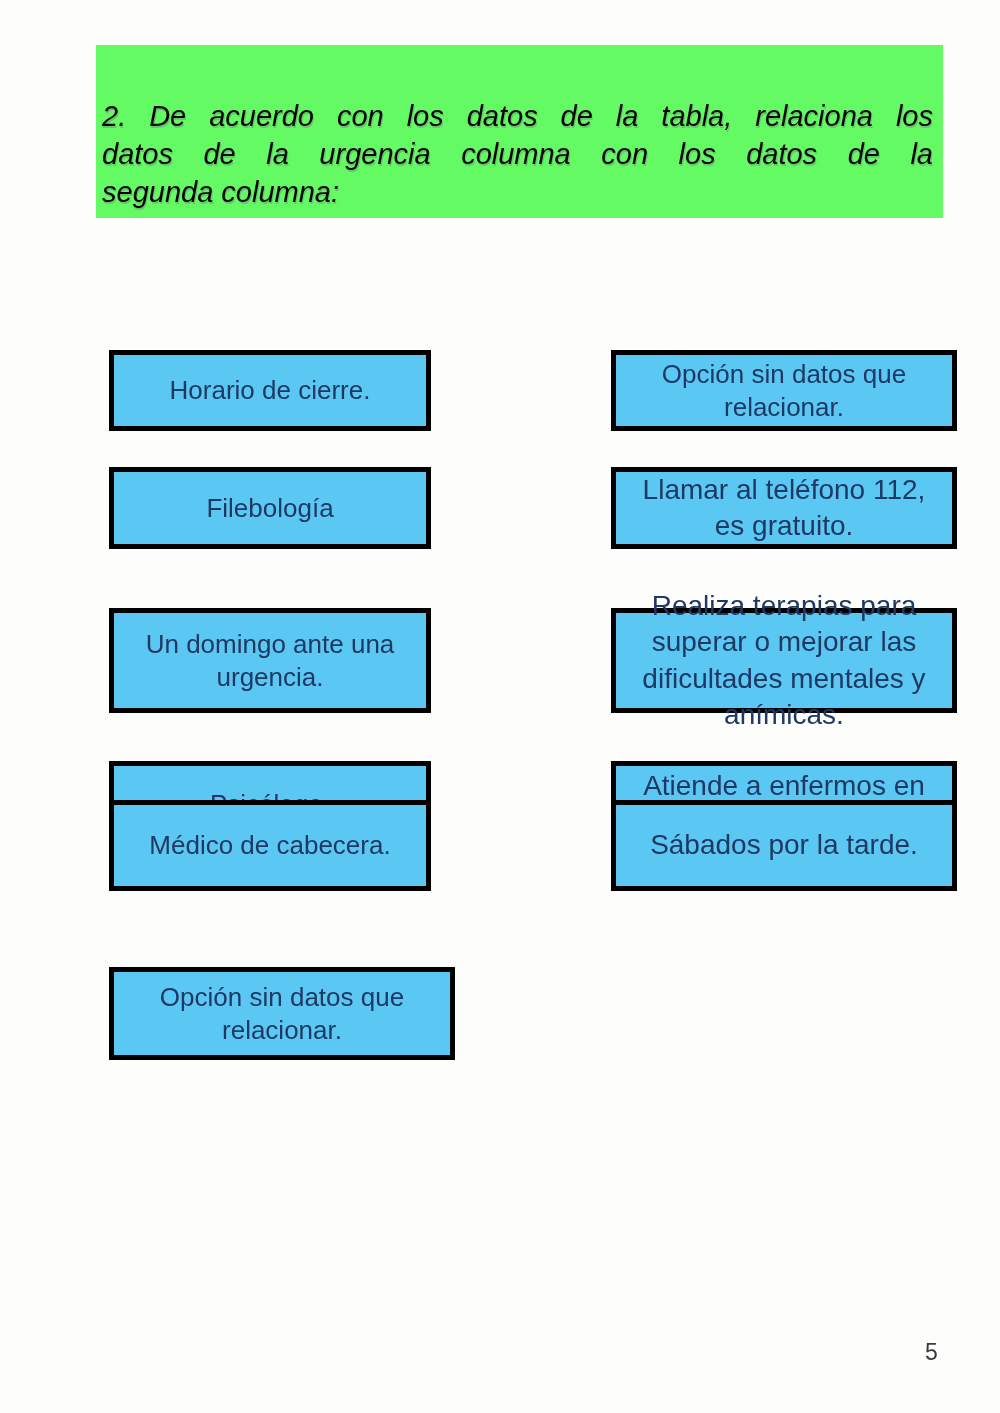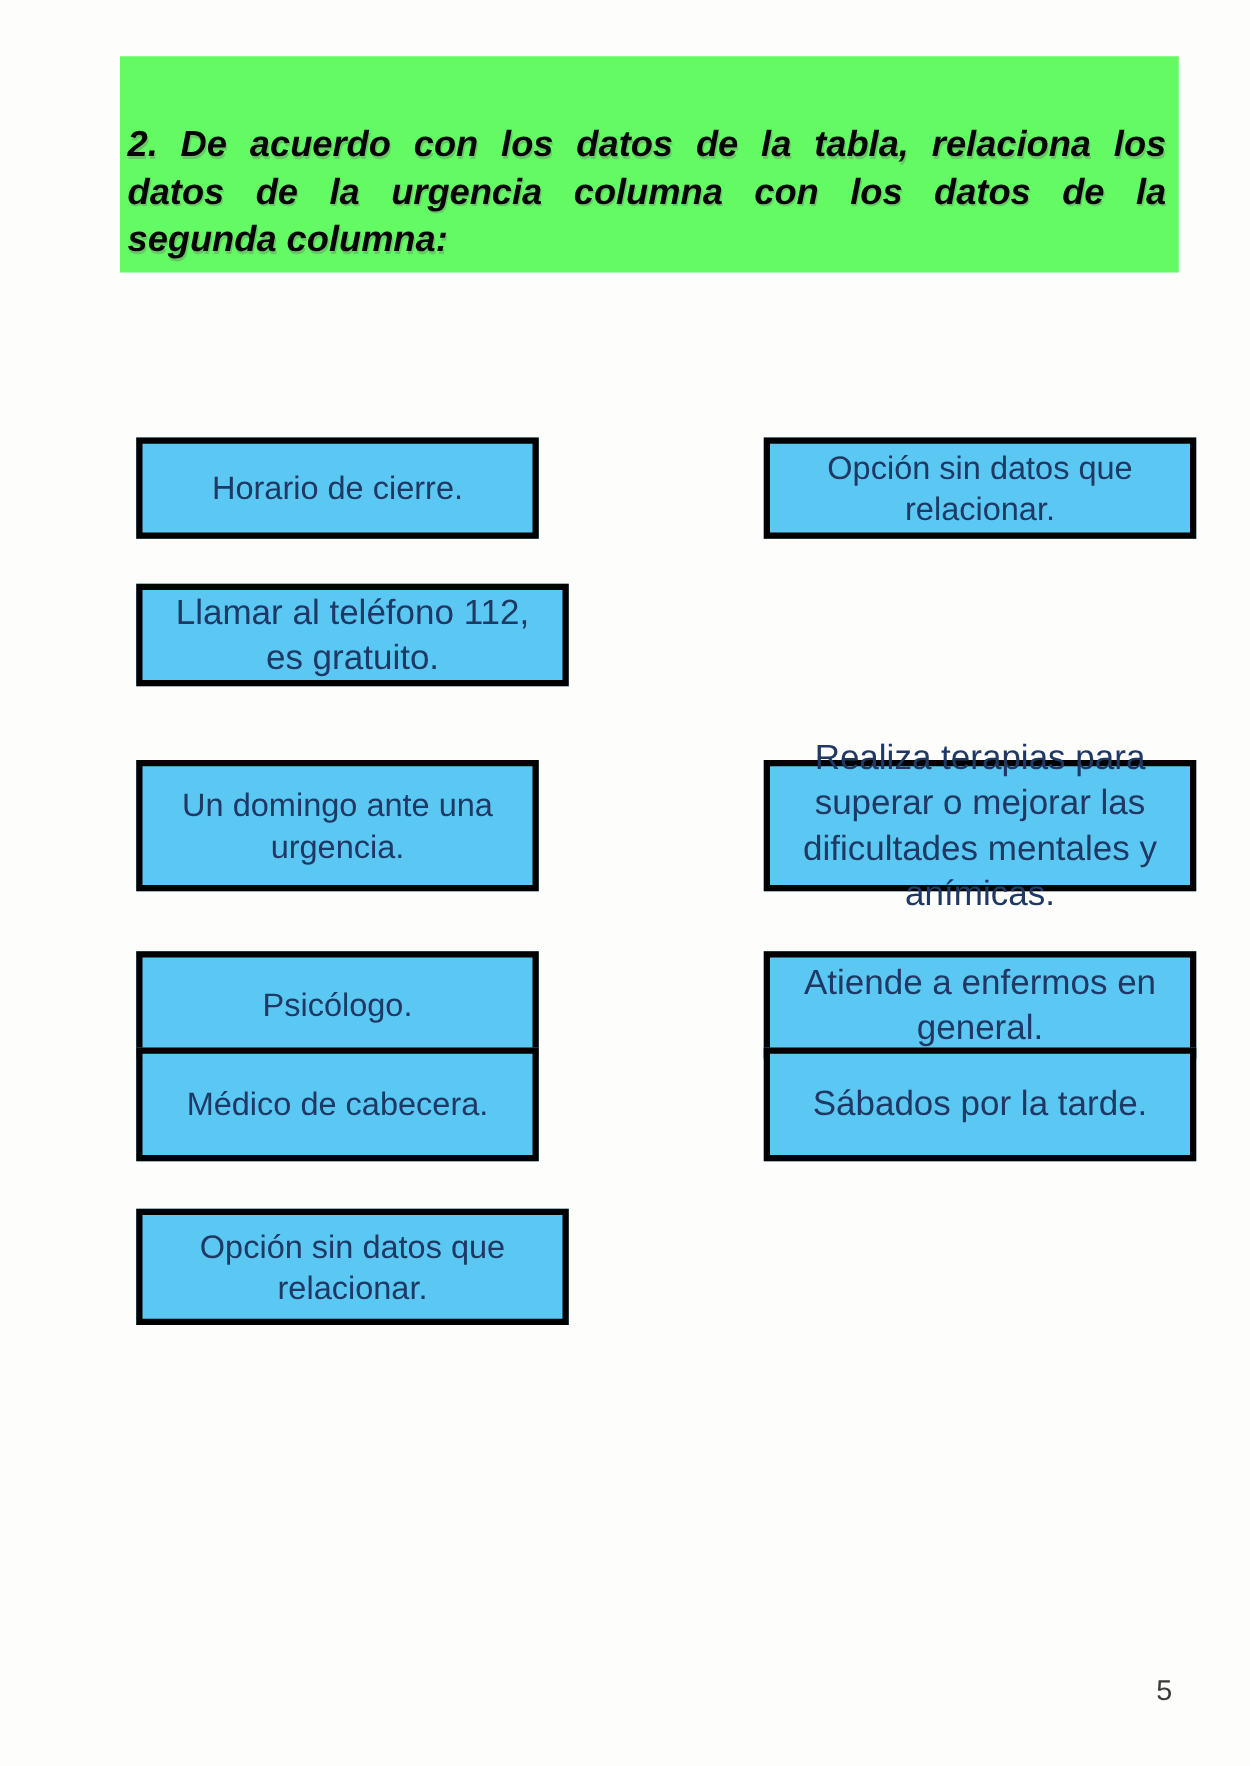--- a/index.html
+++ b/index.html
@@ -22,21 +22,21 @@
   .header-box {
     position: absolute;
     left: 96px; top: 45px;
     width: 847px; height: 173px;
     background: var(--header-bg);
     padding: 52px 10px 0 6px;
   }
   .header-line {
     font-size: 29px;
     line-height: 38px;
-    font-weight: 700;
+    font-weight: 400;
     font-style: italic;
     color: #050505;
     text-shadow: 1px 2px 0 rgba(110,110,110,0.35);
     white-space: nowrap;
   }
   .header-line.just {
     text-align: justify;
     text-align-last: justify;
     white-space: normal;
   }
@@ -46,21 +46,21 @@
     left: 95px;
     width: 848px;
     display: flex;
     justify-content: space-between;
     margin-left: 14px;
   }
   .r1 { top: 350px; height: 81px; }
   .r2 { top: 467px; height: 82px; }
   .r3 { top: 608px; height: 105px; }
   .r4 { top: 761px; height: 86px; }
-  .r5 { top: 838px; height: 91px; }
+  .r5 { top: 800px; height: 91px; }
   .r6 { top: 967px; height: 93px; }
   .box {
     height: 100%;
     border: 5px solid var(--box-border);
     background: var(--box-bg);
     color: var(--box-text);
     display: flex;
     align-items: center;
     justify-content: center;
     text-align: center;
@@ -87,20 +87,21 @@
   <div class="header-line just">datos de la urgencia columna con los datos de la</div>
   <div class="header-line">segunda columna:</div>
 </div>
 
 <div class="row r1">
   <div class="box left fs-lg">Horario de cierre.</div>
   <div class="box right fs-lg">Opción sin datos que relacionar.</div>
 </div>
 
 <div class="row r2">
+  <div class="box left fs-lg">Filebología</div>
   <div class="box right fs-sm">Llamar al teléfono 112, es gratuito.</div>
 </div>
 
 <div class="row r3">
   <div class="box left fs-lg">Un domingo ante una urgencia.</div>
   <div class="box right fs-sm">Realiza terapias para superar o mejorar las dificultades mentales y anímicas.</div>
 </div>
 
 <div class="row r4">
   <div class="box left fs-lg">Psicólogo.</div>

